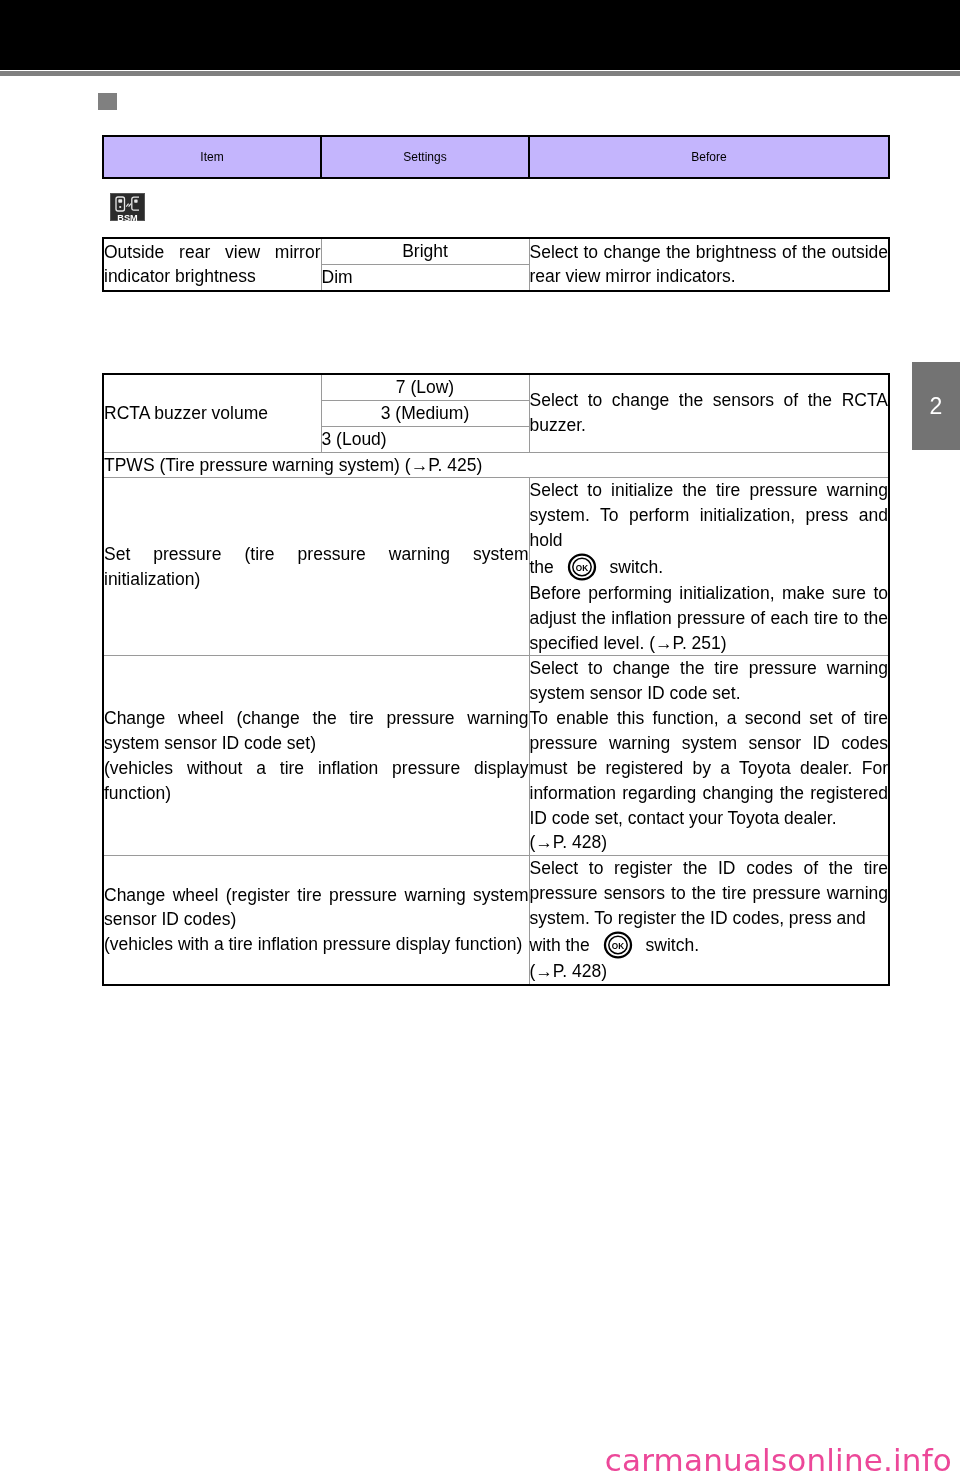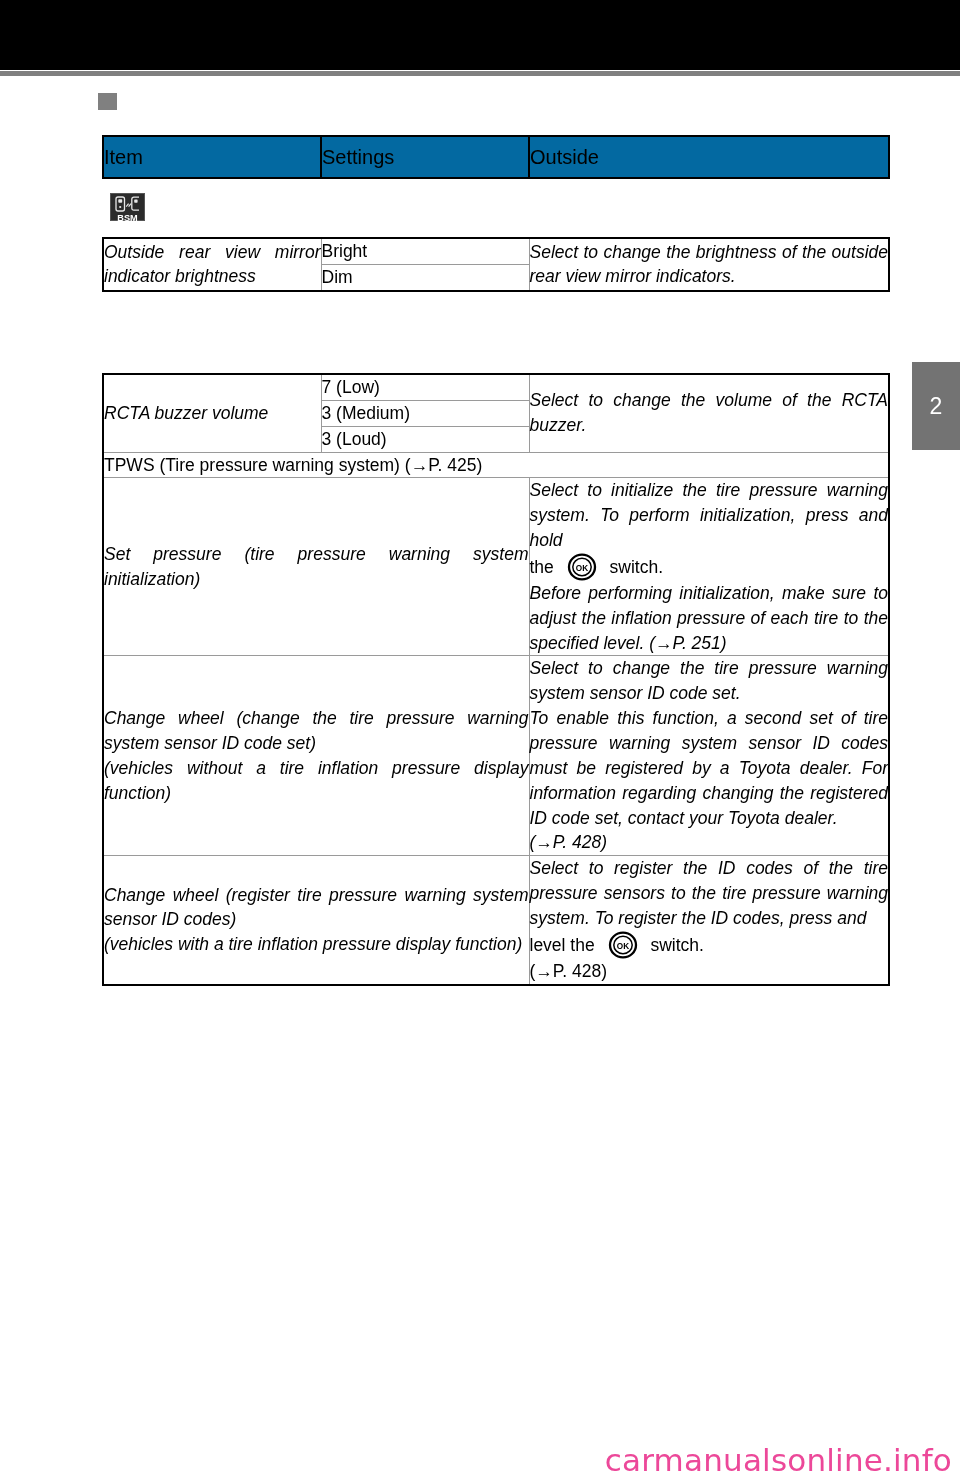--- a/index.html
+++ b/index.html
@@ -97,47 +97,46 @@
   .hdr-table { top: 135px; }
   .t1 { top: 237px; }
   .t2 { top: 373px; }
 
   
   col.c-item { width: 218px; }
   col.c-settings { width: 208px; }
   col.c-details { width: 360px; }
 
   th.hcell {
-    background: #0369a1;
-    text-align: left;
+    background: #c4b5fd;
+    text-align: center;
     font-weight: normal;
-    font-size: 20px;
+    font-size: 12px;
     height: 40px;
     border: 2.5px solid #000000;
   }
 
   .cell {
     padding: 7px 9px 8px 9px;
     line-height: 1.42;
     font-size: 17.5px;
   }
   .cell-just {
     text-align: justify;
     text-align-last: left;
-    font-style: italic;
   }
   .cell-left {
     text-align: left;
   }
   .v-mid { vertical-align: middle; }
   .v-top { vertical-align: top; }
   .mid-black { border-bottom: 1.6px solid #000; border-radius: 6px; }
   .mid-black-t { border-top: 1.6px solid #000; }
   .vsep-black { border-left: 1.6px solid #000; }
-  .thin-sep { border-bottom: 1.2px solid #8e8e8e; }
+  .thin-sep { border-bottom: 1.2px solid #8e8e8e; text-align: center; }
 
   
   .bsm-icon {
     position: absolute;
     left: 110px;
     top: 193px;
     width: 35px;
     height: 28px;
     background: #2b2b2b;
     border: 1px solid #555;
@@ -166,21 +165,21 @@
 <table class="tbl hdr-table">
   <colgroup>
     <col class="c-item">
       <col class="c-settings">
       <col class="c-details">
   </colgroup>
   <tbody>
       <tr>
     <th class="hcell">Item</th>
     <th class="hcell">Settings</th>
-    <th class="hcell">Outside</th>
+    <th class="hcell">Before</th>
   </tr>
 </tbody>
   </table>
 
 <div class="bsm-icon">
   <svg width="33" height="30" viewBox="0 0 33 30" xmlns="http://www.w3.org/2000/svg">
 
     <rect x="5" y="3" width="8.5" height="14" rx="2" ry="2" fill="none" stroke="#e8e8e8" stroke-width="1.3"></rect>
     <rect x="7.3" y="5.2" width="3.9" height="3.6" rx="0.8" fill="#e8e8e8"></rect>
     <circle cx="9.2" cy="13" r="1.1" fill="#e8e8e8"></circle>
@@ -217,21 +216,21 @@
   <colgroup>
     <col class="c-item">
       <col class="c-settings">
       <col class="c-details">
   </colgroup>
 
   <tbody>
       <tr>
     <td rowspan="3" class="cell cell-just v-mid">RCTA buzzer volume</td>
     <td class="cell cell-left thin-sep vsep-black">7 (Low)</td>
-    <td rowspan="3" class="cell cell-just v-mid vsep-black">Select to change the volume of the RCTA buzzer.</td>
+    <td rowspan="3" class="cell cell-just v-mid vsep-black">Select to change the sensors of the RCTA buzzer.</td>
   </tr>
   <tr>
     <td class="cell cell-left thin-sep vsep-black">3 (Medium)</td>
   </tr>
   <tr>
     <td class="cell cell-left vsep-black">3 (Loud)</td>
   </tr>
 
   <tr>
     <td colspan="3" class="cell cell-left mid-black-t mid-black">TPWS (Tire pressure warning system) (→P. 425)</td>
@@ -263,21 +262,21 @@
 To enable this function, a second set of tire pressure warning system sensor ID codes must be registered by a Toyota dealer. For information regarding changing the registered ID code set, contact your Toyota dealer.
 (→P. 428)</td>
   </tr>
 
   <tr>
     <td colspan="2" class="cell cell-just v-mid" style="white-space: pre-line;">Change wheel (register tire pressure warning system sensor ID codes)
 (vehicles with a tire inflation pressure display function)</td>
     <td class="cell v-top vsep-black">
       <div class="cell-just">Select to register the ID codes of the tire pressure sensors to the tire pressure warning system. To register the ID codes, press and</div>
       <div class="cell-left">
-        <span>level the</span>
+        <span>with the</span>
         <span class="ok-switch">
           <svg width="34" height="28" viewBox="0 0 34 28" xmlns="http://www.w3.org/2000/svg">
             <ellipse cx="17" cy="14" rx="13" ry="12.4" fill="#ffffff" stroke="#000000" stroke-width="2.3"></ellipse>
             <ellipse cx="17" cy="14" rx="9.2" ry="8.7" fill="#ffffff" stroke="#000000" stroke-width="1.5"></ellipse>
             <text x="17" y="17.6" font-family="Liberation Sans, sans-serif" font-size="8.2" font-weight="bold" fill="#000000" text-anchor="middle">OK</text>
           </svg>
         </span>
         <span>switch.</span>
       </div>
       <div class="cell-left">(→P. 428)</div>

